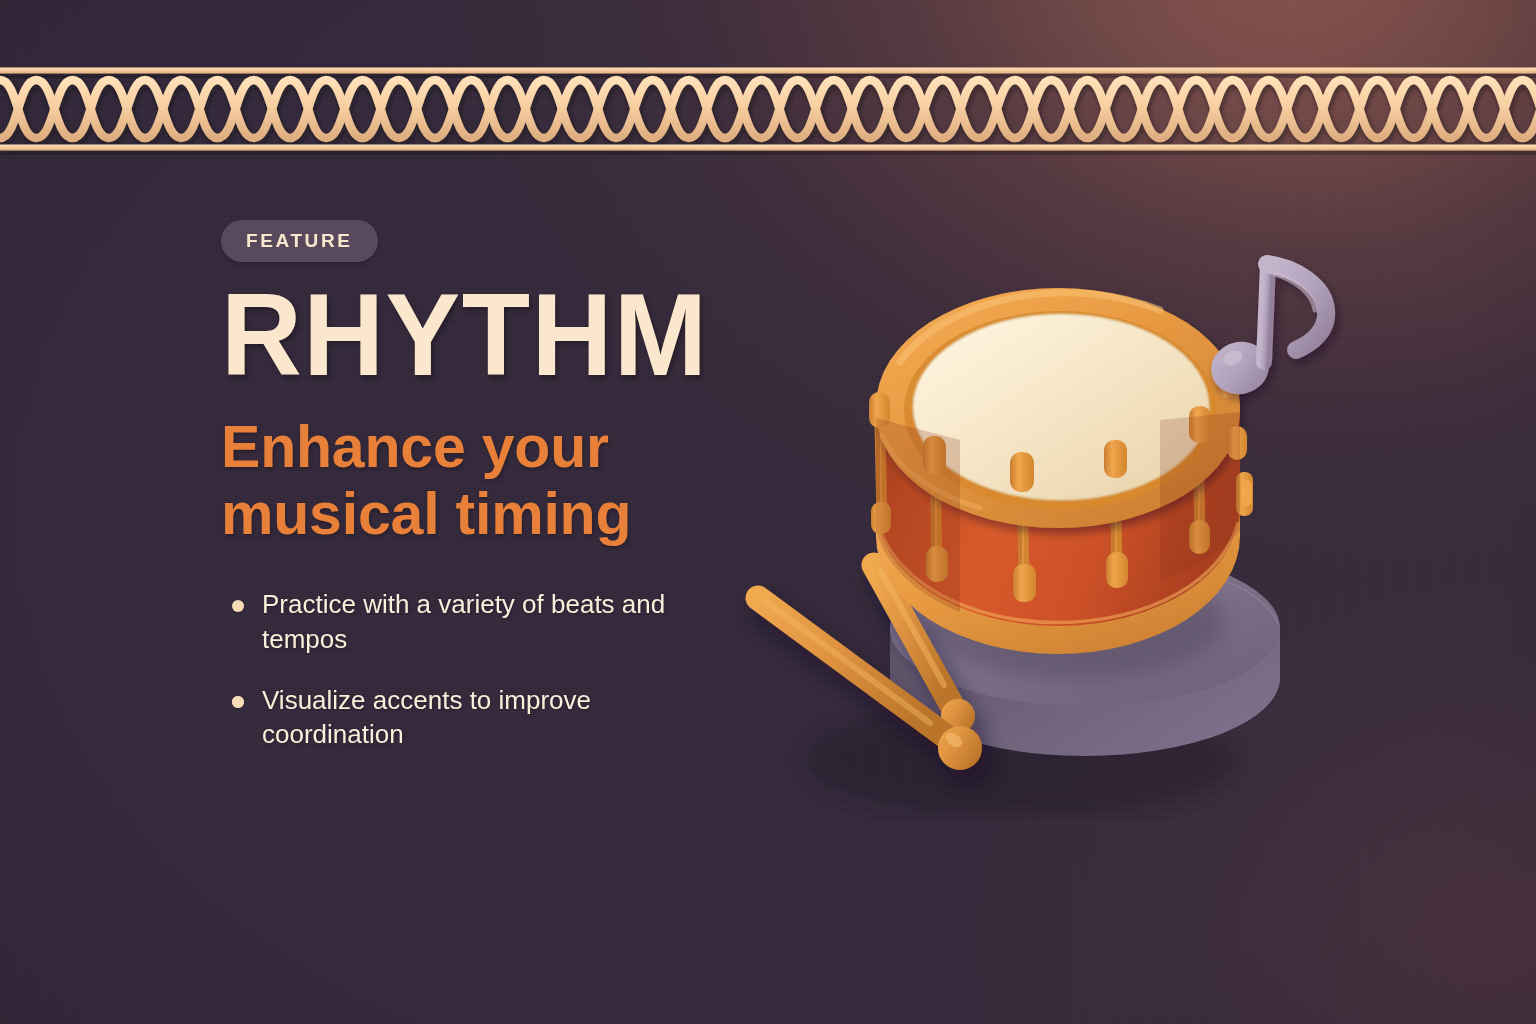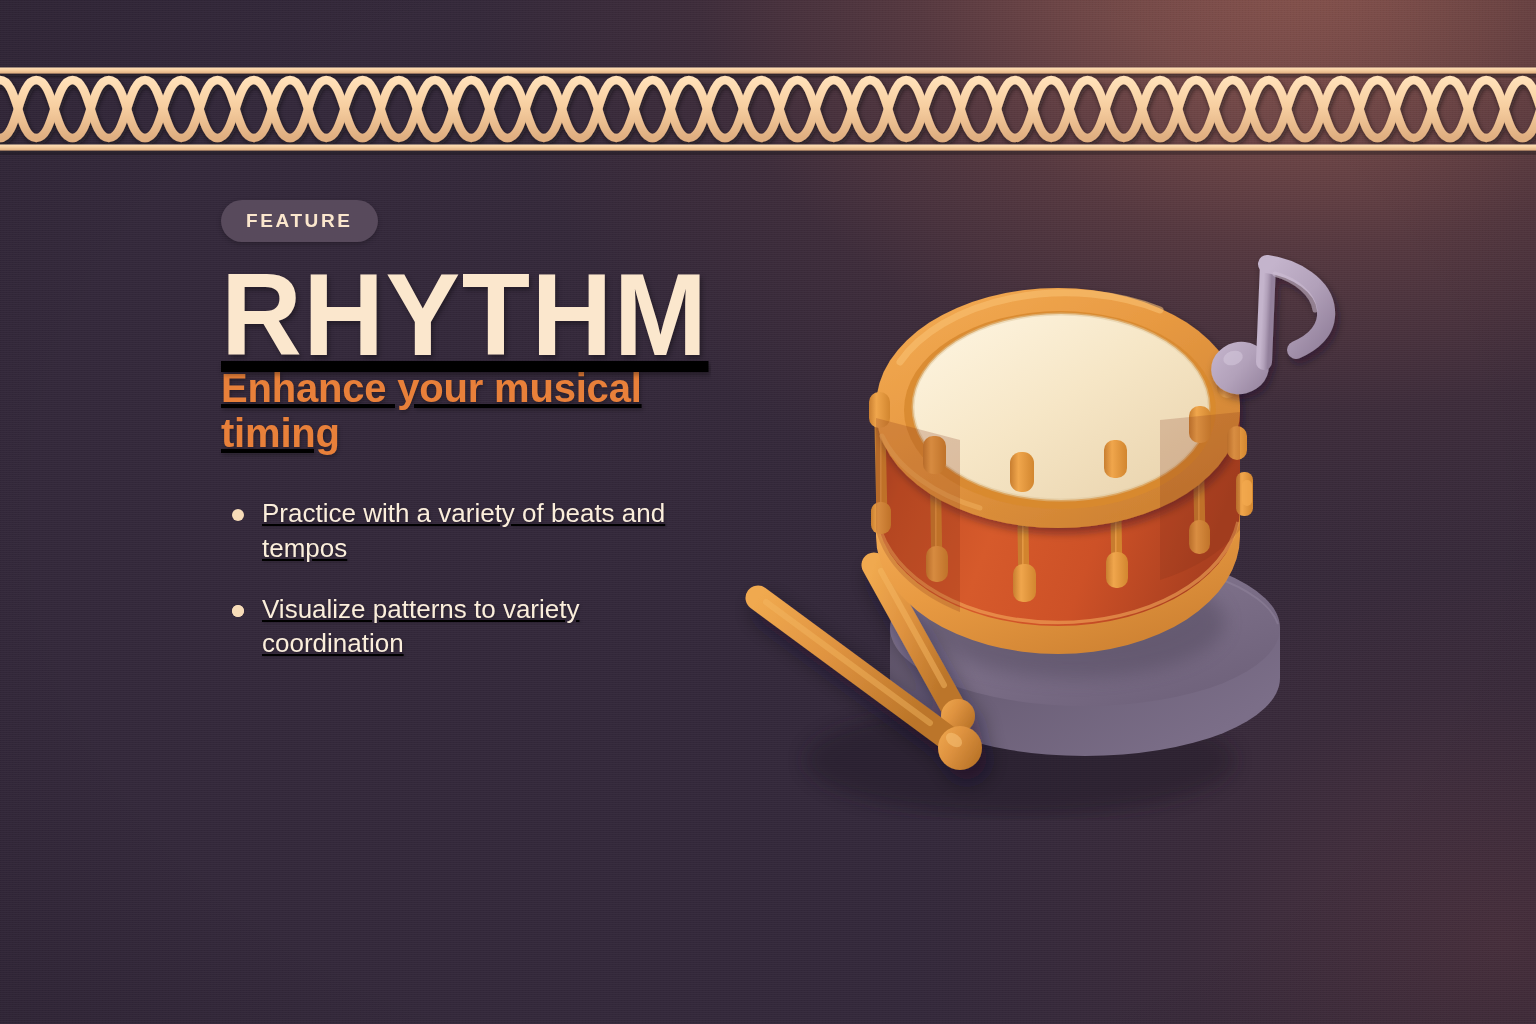--- a/index.html
+++ b/index.html
@@ -56,23 +56,22 @@
 
   
   .braid-band {
     position:absolute; left:0; top:0;
     width:1536px; height:160px;
   }
   .braid-band svg { display:block; }
 
   
   .content {
-    position:absolute; left:221px; top:200px;
+    position:absolute; left:221px; top:220px;
     width:620px;
-    text-decoration:underline;
   }
   .badge {
     display:inline-block;
     background:#584a5c;
     color:#fbe7cd;
     font-size:19px;
     font-weight:bold;
     letter-spacing:2.6px;
     padding:11px 25px 12px 25px;
     border-radius:24px;
@@ -85,21 +84,22 @@
     line-height:0.88;
     font-weight:bold;
     color:#fbe7cd;
     letter-spacing:1.5px;
     text-shadow:2px 3px 5px rgba(0,0,0,.34);
     transform:scaleX(0.965);
     transform-origin:left center;
     white-space:nowrap;
   }
   .subtitle {
-    font-size:40px;
+    margin-top:28px;
+    font-size:59px;
     line-height:1.13;
     font-weight:bold;
     color:#e8803a;
     letter-spacing:-0.2px;
     max-width:540px;
     text-shadow:1px 2px 4px rgba(0,0,0,.30);
   }
   .bullets {
     margin-top:40px;
     list-style:none;
@@ -271,21 +271,21 @@
     <ul class="bullets">
       <li class="bullet">
         <span class="dot"></span>
         <span>Practice with a variety of beats and tempos</span>
       </li>
       <li class="bullet">
         <span class="dot"></span>
       </li>
       <li class="bullet">
         <span class="dot"></span>
-        <span>Visualize patterns to variety coordination</span>
+        <span>Visualize accents to improve coordination</span>
       </li>
     </ul>
   </div>
 
   <div class="illustration">
     <svg width="620" height="580" viewBox="0 0 620 580" xmlns="http://www.w3.org/2000/svg">
       <defs>
 
         <linearGradient id="pedTop" x1="0.15" y1="0" x2="0.9" y2="1">
           <stop offset="0%" stop-color="#8a7c95"></stop>

